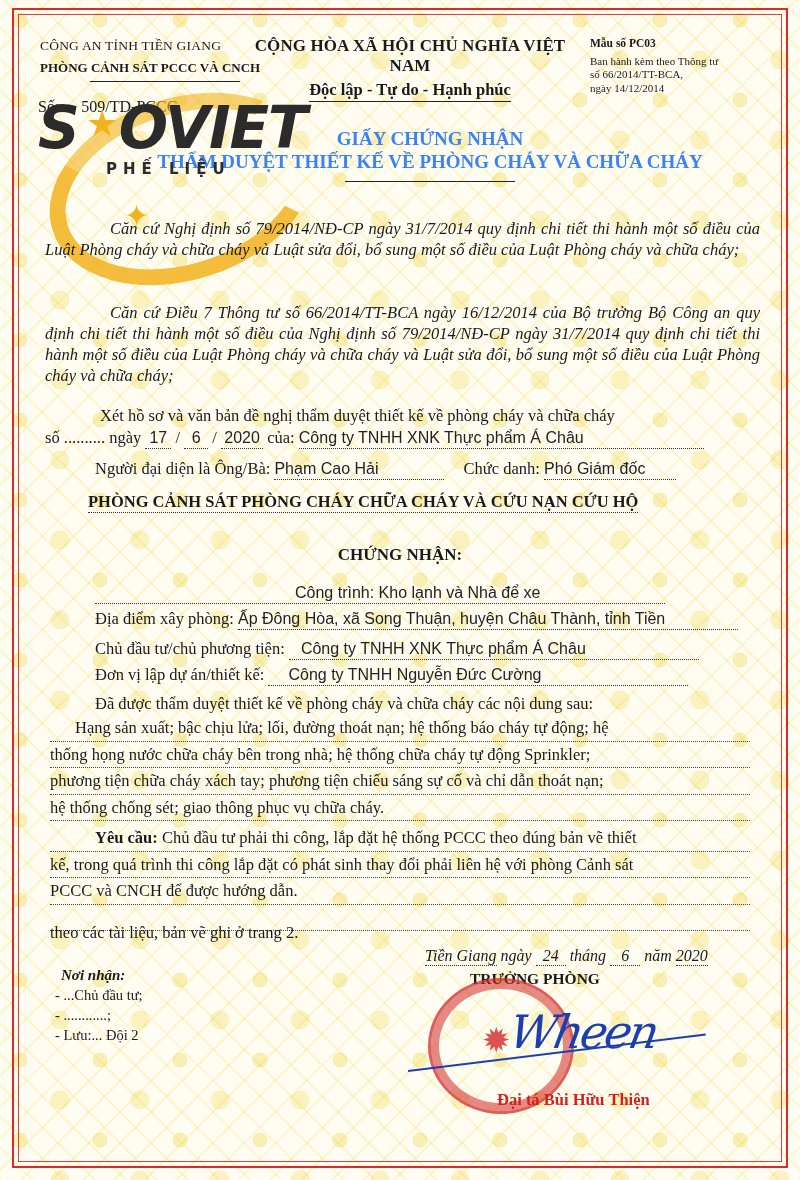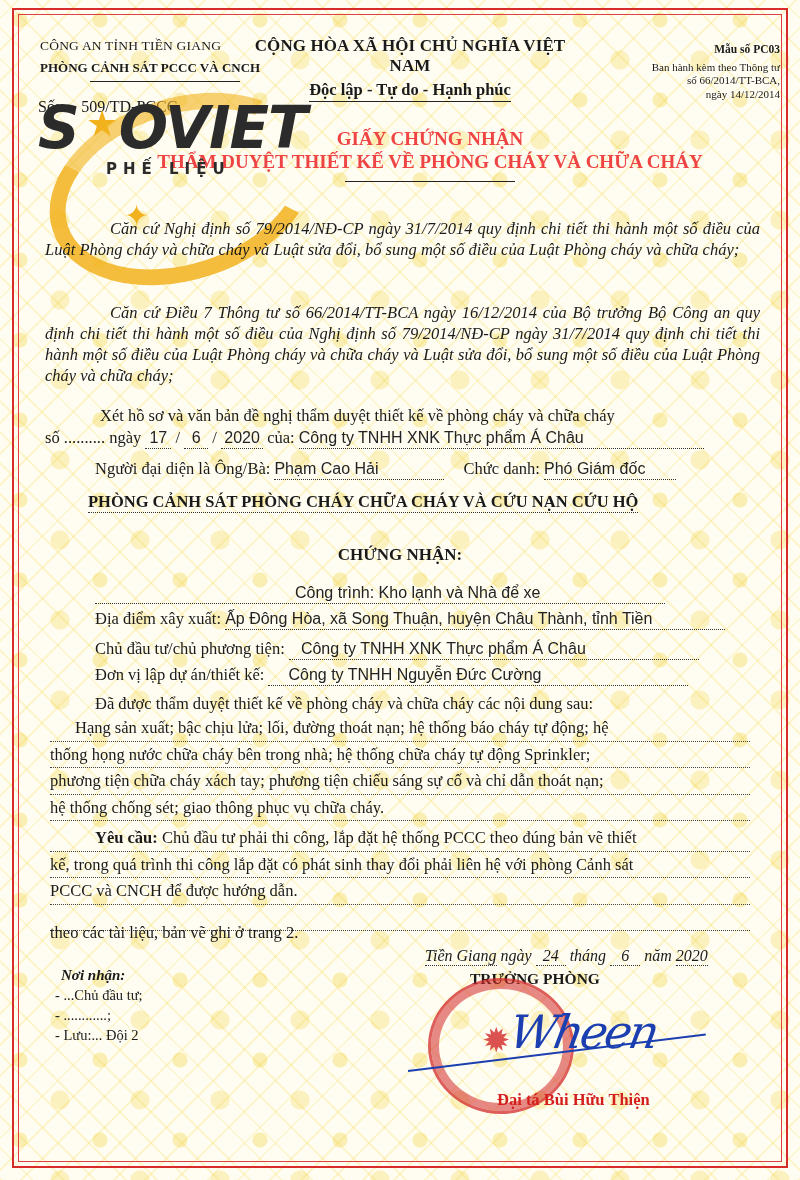--- a/index.html
+++ b/index.html
@@ -30,27 +30,27 @@
     .abs { position:absolute; }
 
     
     .hdr-left { left:40px; top:38px; width:250px; text-align:left; font-size:13.5px; }
     .hdr-left .l1 { font-weight:normal; letter-spacing:0.2px; }
     .hdr-left .l2 { font-weight:bold; font-size:13px; margin-top:6px; }
     .hdr-left .rule { width:150px; height:1px; background:#222; margin:5px auto 0; }
     .hdr-mid { left:245px; top:36px; width:330px; text-align:center; }
     .hdr-mid .l1 { font-weight:bold; font-size:17px; letter-spacing:0.1px; }
     .hdr-mid .l2 { font-weight:bold; font-size:16.5px; margin-top:4px; display:inline-block; border-bottom:1.5px solid #222; padding-bottom:1px; }
-    .hdr-right { left:590px; top:43px; width:190px; text-align:right; font-size:11px; line-height:13.5px; }
+    .hdr-right { left:590px; top:37px; width:190px; text-align:left; font-size:11px; line-height:13.5px; }
     .hdr-right .form-no { font-weight:bold; font-size:11.5px; margin-bottom:4px; }
 
     .so-line { left:38px; top:98px; font-size:16px; }
 
     
-    .title { left:120px; top:128px; width:620px; text-align:center; color:#ef4444; font-weight:bold; }
+    .title { left:120px; top:128px; width:620px; text-align:center; color:#3b82f6; font-weight:bold; }
     .title .t1 { font-size:19px; }
     .title .t2 { font-size:19px; margin-top:1px; }
     .title .rule { width:170px; height:1px; background:#222; margin:8px auto 0; }
 
     
     .logo { left:34px; top:78px; width:300px; height:175px;text-align:center; }
     .logo-arc {
       position:absolute; left:12px; top:20px; width:240px; height:150px;
       border:16px solid rgba(242,178,30,0.85); border-radius:50%;
       border-right-color:transparent; border-top-color:rgba(242,178,30,0.6);
@@ -184,21 +184,21 @@
   <span class="fill hand" style="width:132px">Phó Giám đốc</span>
 </div>
 <div class="abs line agency"><span class="fill">PHÒNG CẢNH SÁT PHÒNG CHÁY CHỮA CHÁY VÀ CỨU NẠN CỨU HỘ</span></div>
 
 <div class="abs cert-head">CHỨNG NHẬN:</div>
 
 <div class="abs line row-ct">
   <span class="fill hand" style="width:570px;padding-left:200px;box-sizing:border-box"><span>Công trình:</span> <span>Kho lạnh và Nhà để xe</span></span>
 </div>
 <div class="abs line row-dd">
-  <span>Địa điểm xây xuất:</span>
+  <span>Địa điểm xây phòng:</span>
   <span class="fill hand" style="width:500px">Ấp Đông Hòa, xã Song Thuận, huyện Châu Thành, tỉnh Tiền</span>
 </div>
 <div class="abs line row-cdt">
   <span>Chủ đầu tư/chủ phương tiện:</span>
   <span class="fill hand" style="width:410px;padding-left:12px;box-sizing:border-box">Công ty TNHH XNK Thực phẩm Á Châu</span>
 </div>
 <div class="abs line row-dv">
   <span>Đơn vị lập dự án/thiết kế:</span>
   <span class="fill hand" style="width:420px;padding-left:20px;box-sizing:border-box">Công ty TNHH Nguyễn Đức Cường</span>
 </div>

